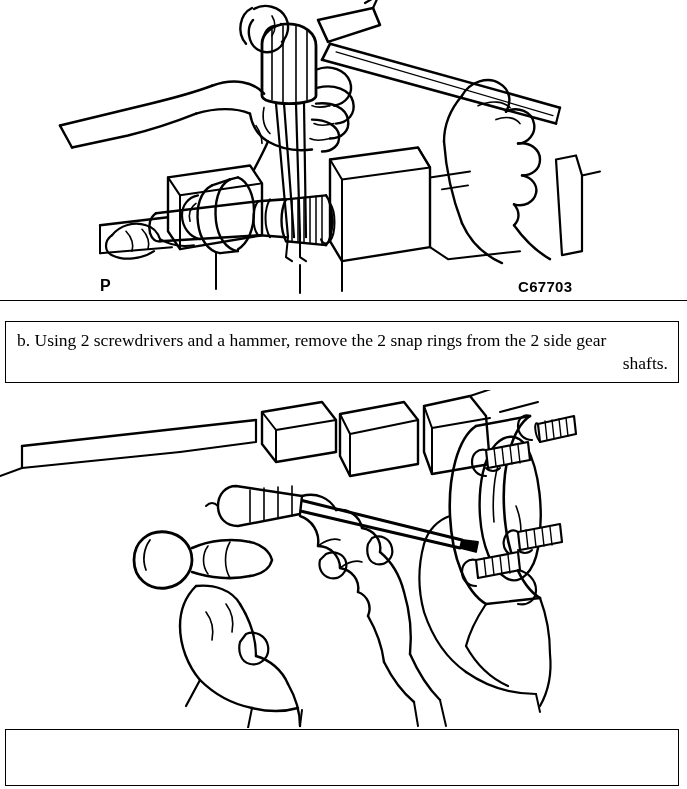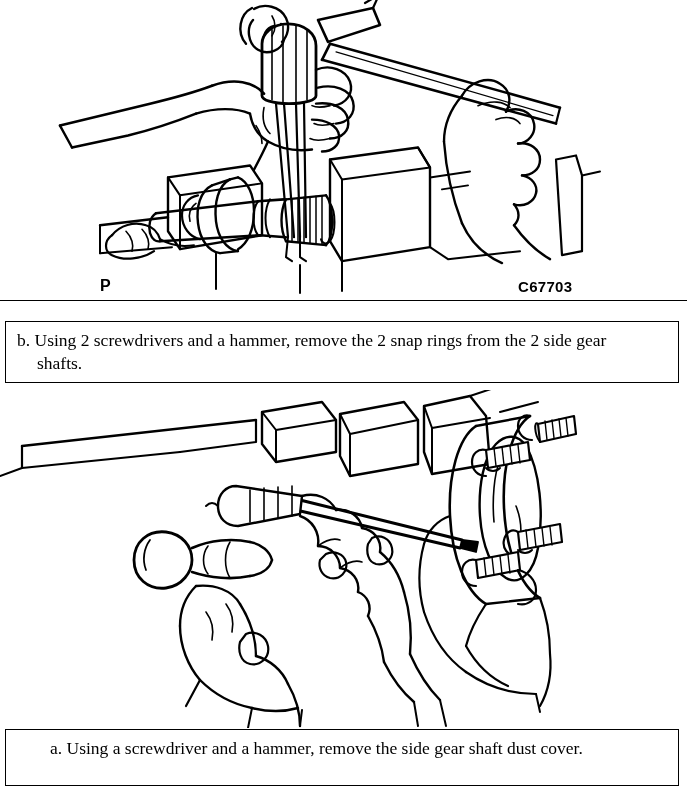--- a/index.html
+++ b/index.html
@@ -94,21 +94,21 @@
     width: 674px;
     height: 57px;
   }
   .caption-line {
     font-family: "Liberation Serif", "DejaVu Serif", serif;
     font-size: 17.5px;
     line-height: 23px;
     color: #000000;
     white-space: nowrap;
   }
-  .indent-1 { padding-left: 20px; }
+  .indent-1 { padding-left: 20px; text-align: right; }
   .indent-2 { padding-left: 33px; }
 </style>
 </head>
 <body>
 
 <div class="page">
 
   <div class="figure-panel" id="figure-top">
     <svg class="figure-svg" viewBox="0 0 687 301" preserveAspectRatio="none">
       <g fill="none" stroke="#000000" stroke-width="2.4" stroke-linecap="round" stroke-linejoin="round">
@@ -409,16 +409,15 @@
         <path d="M252 318 L248 338" stroke-width="2.0"></path>
         <path d="M300 336 L302 320" stroke-width="2.0"></path>
         <path d="M414 312 L418 336" stroke-width="2.0"></path>
         <path d="M440 310 L446 336" stroke-width="2.0"></path>
         <path d="M536 304 L540 322" stroke-width="2.0"></path>
       </g>
     </svg>
   </div>
 
   <div class="caption-box" id="caption-box-29">
-    <div class="caption-line indent-2" id="cap-29-l2">a. Using a screwdriver and a hammer, remove the side gear shaft dust cover.</div>
   </div>
 
 </div>
 
 </body></html>

